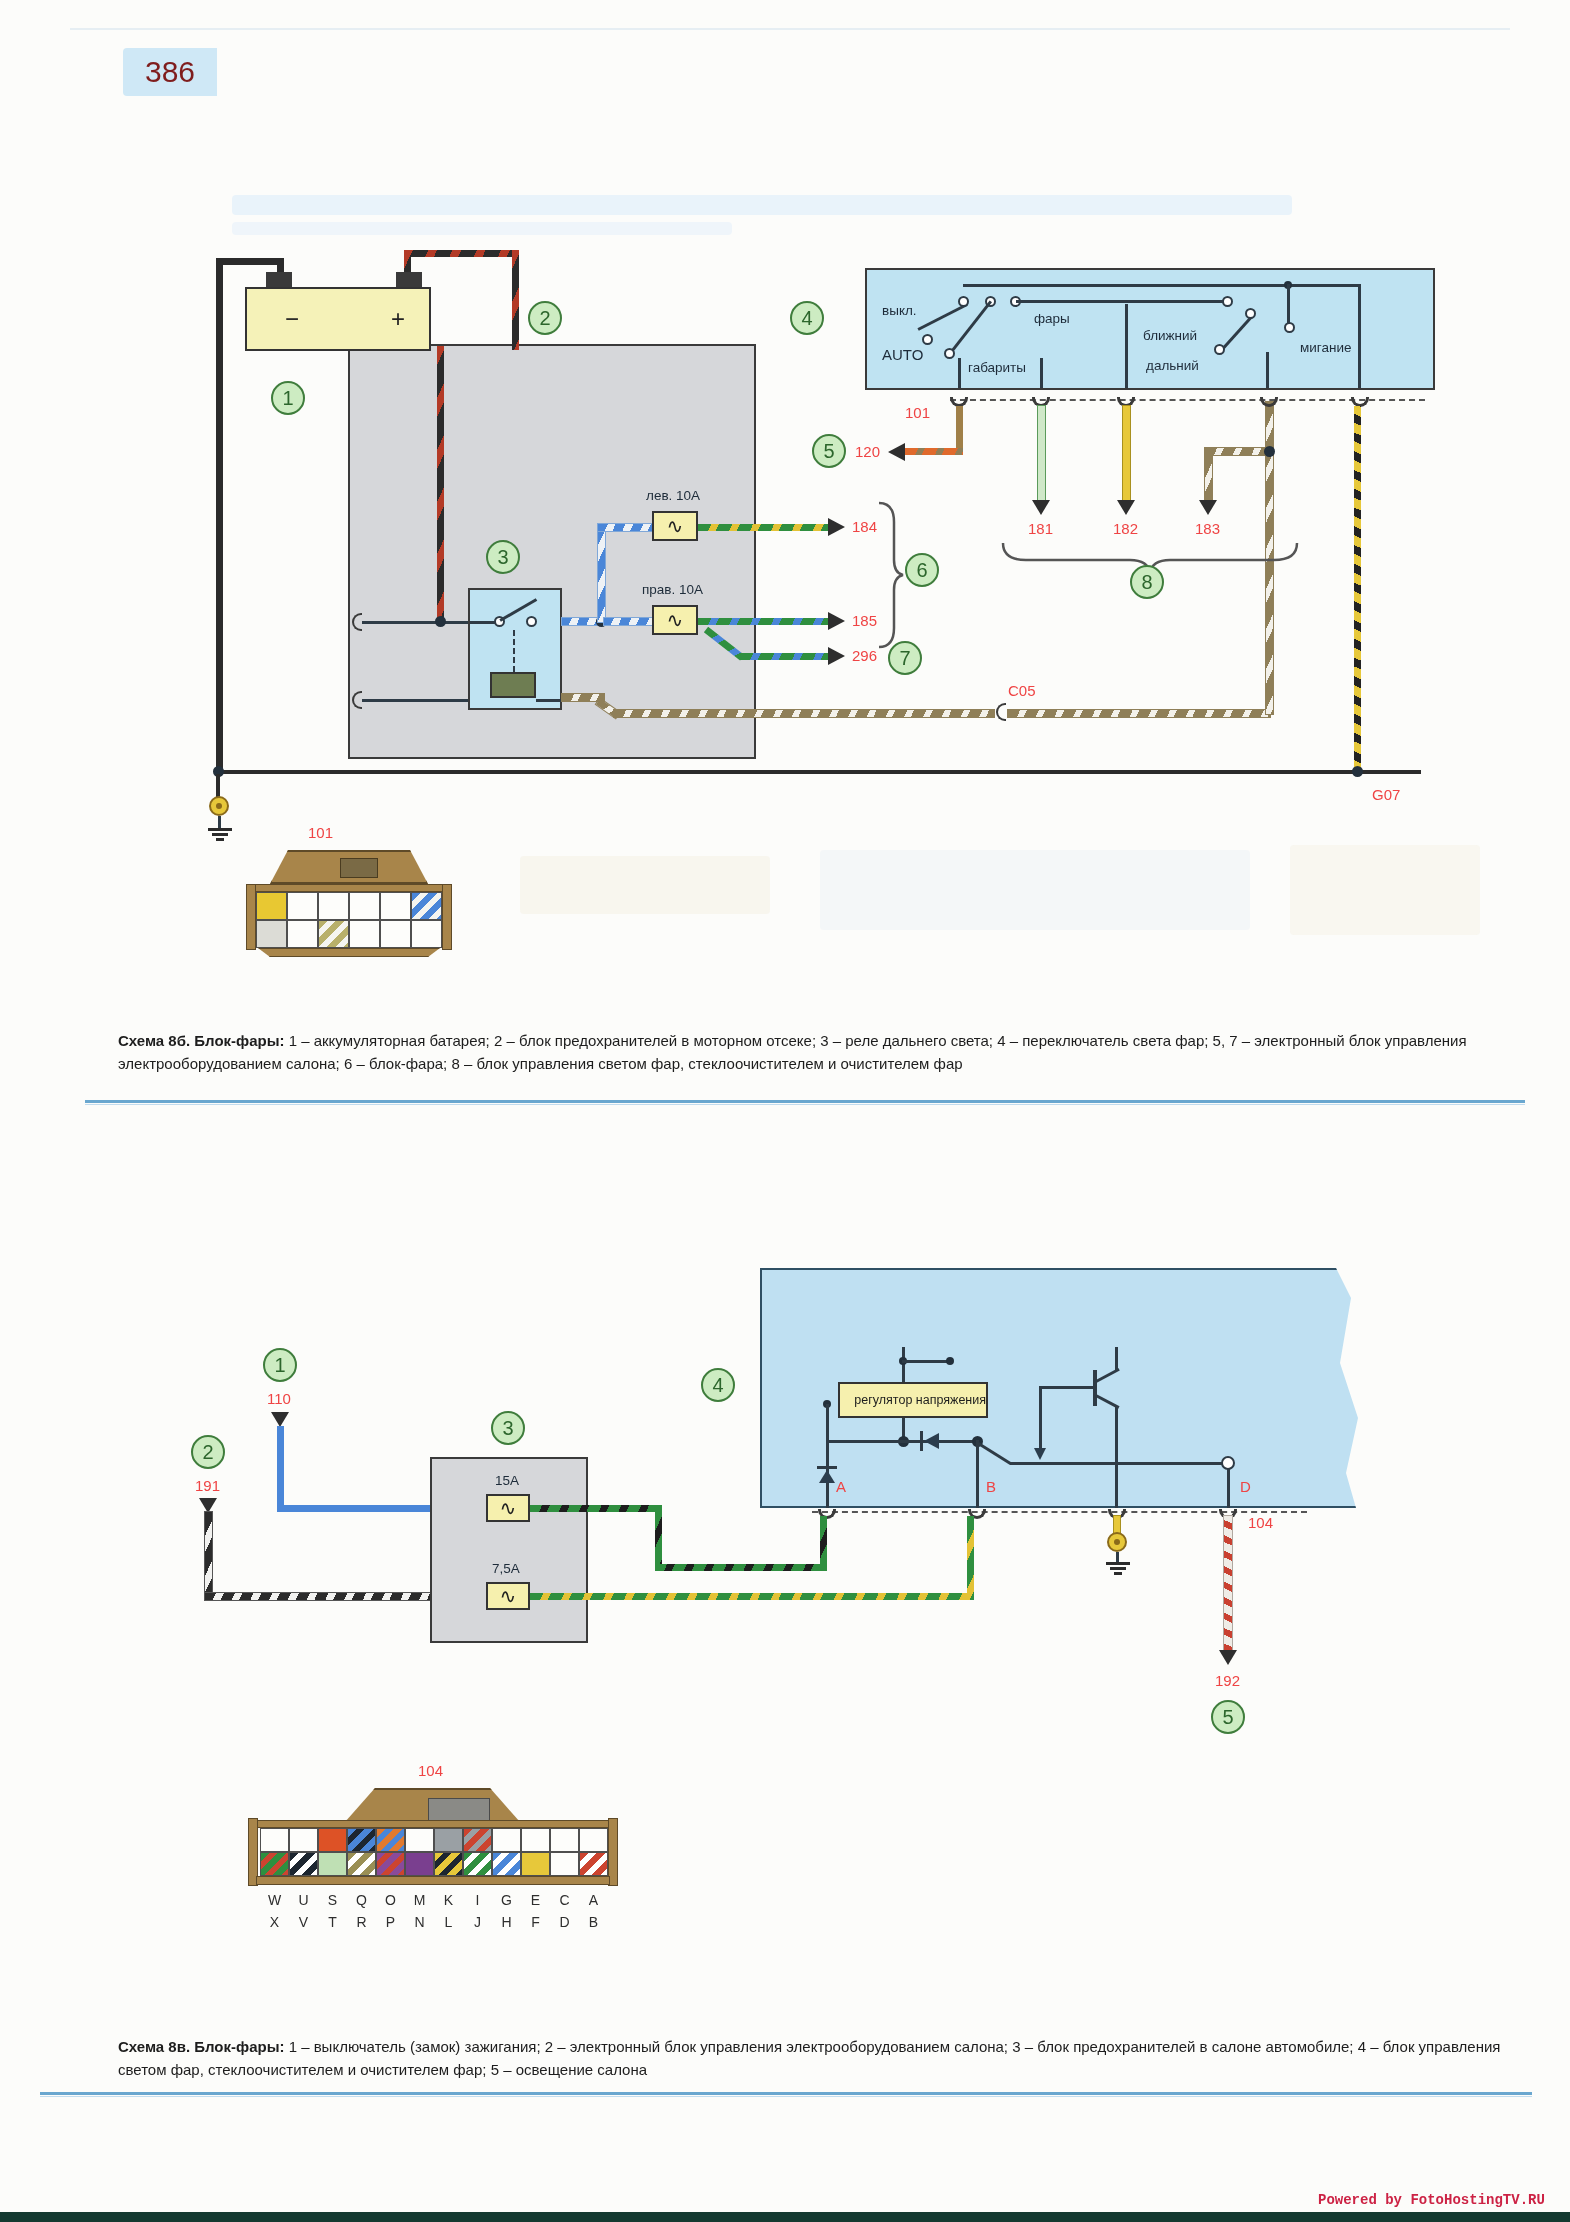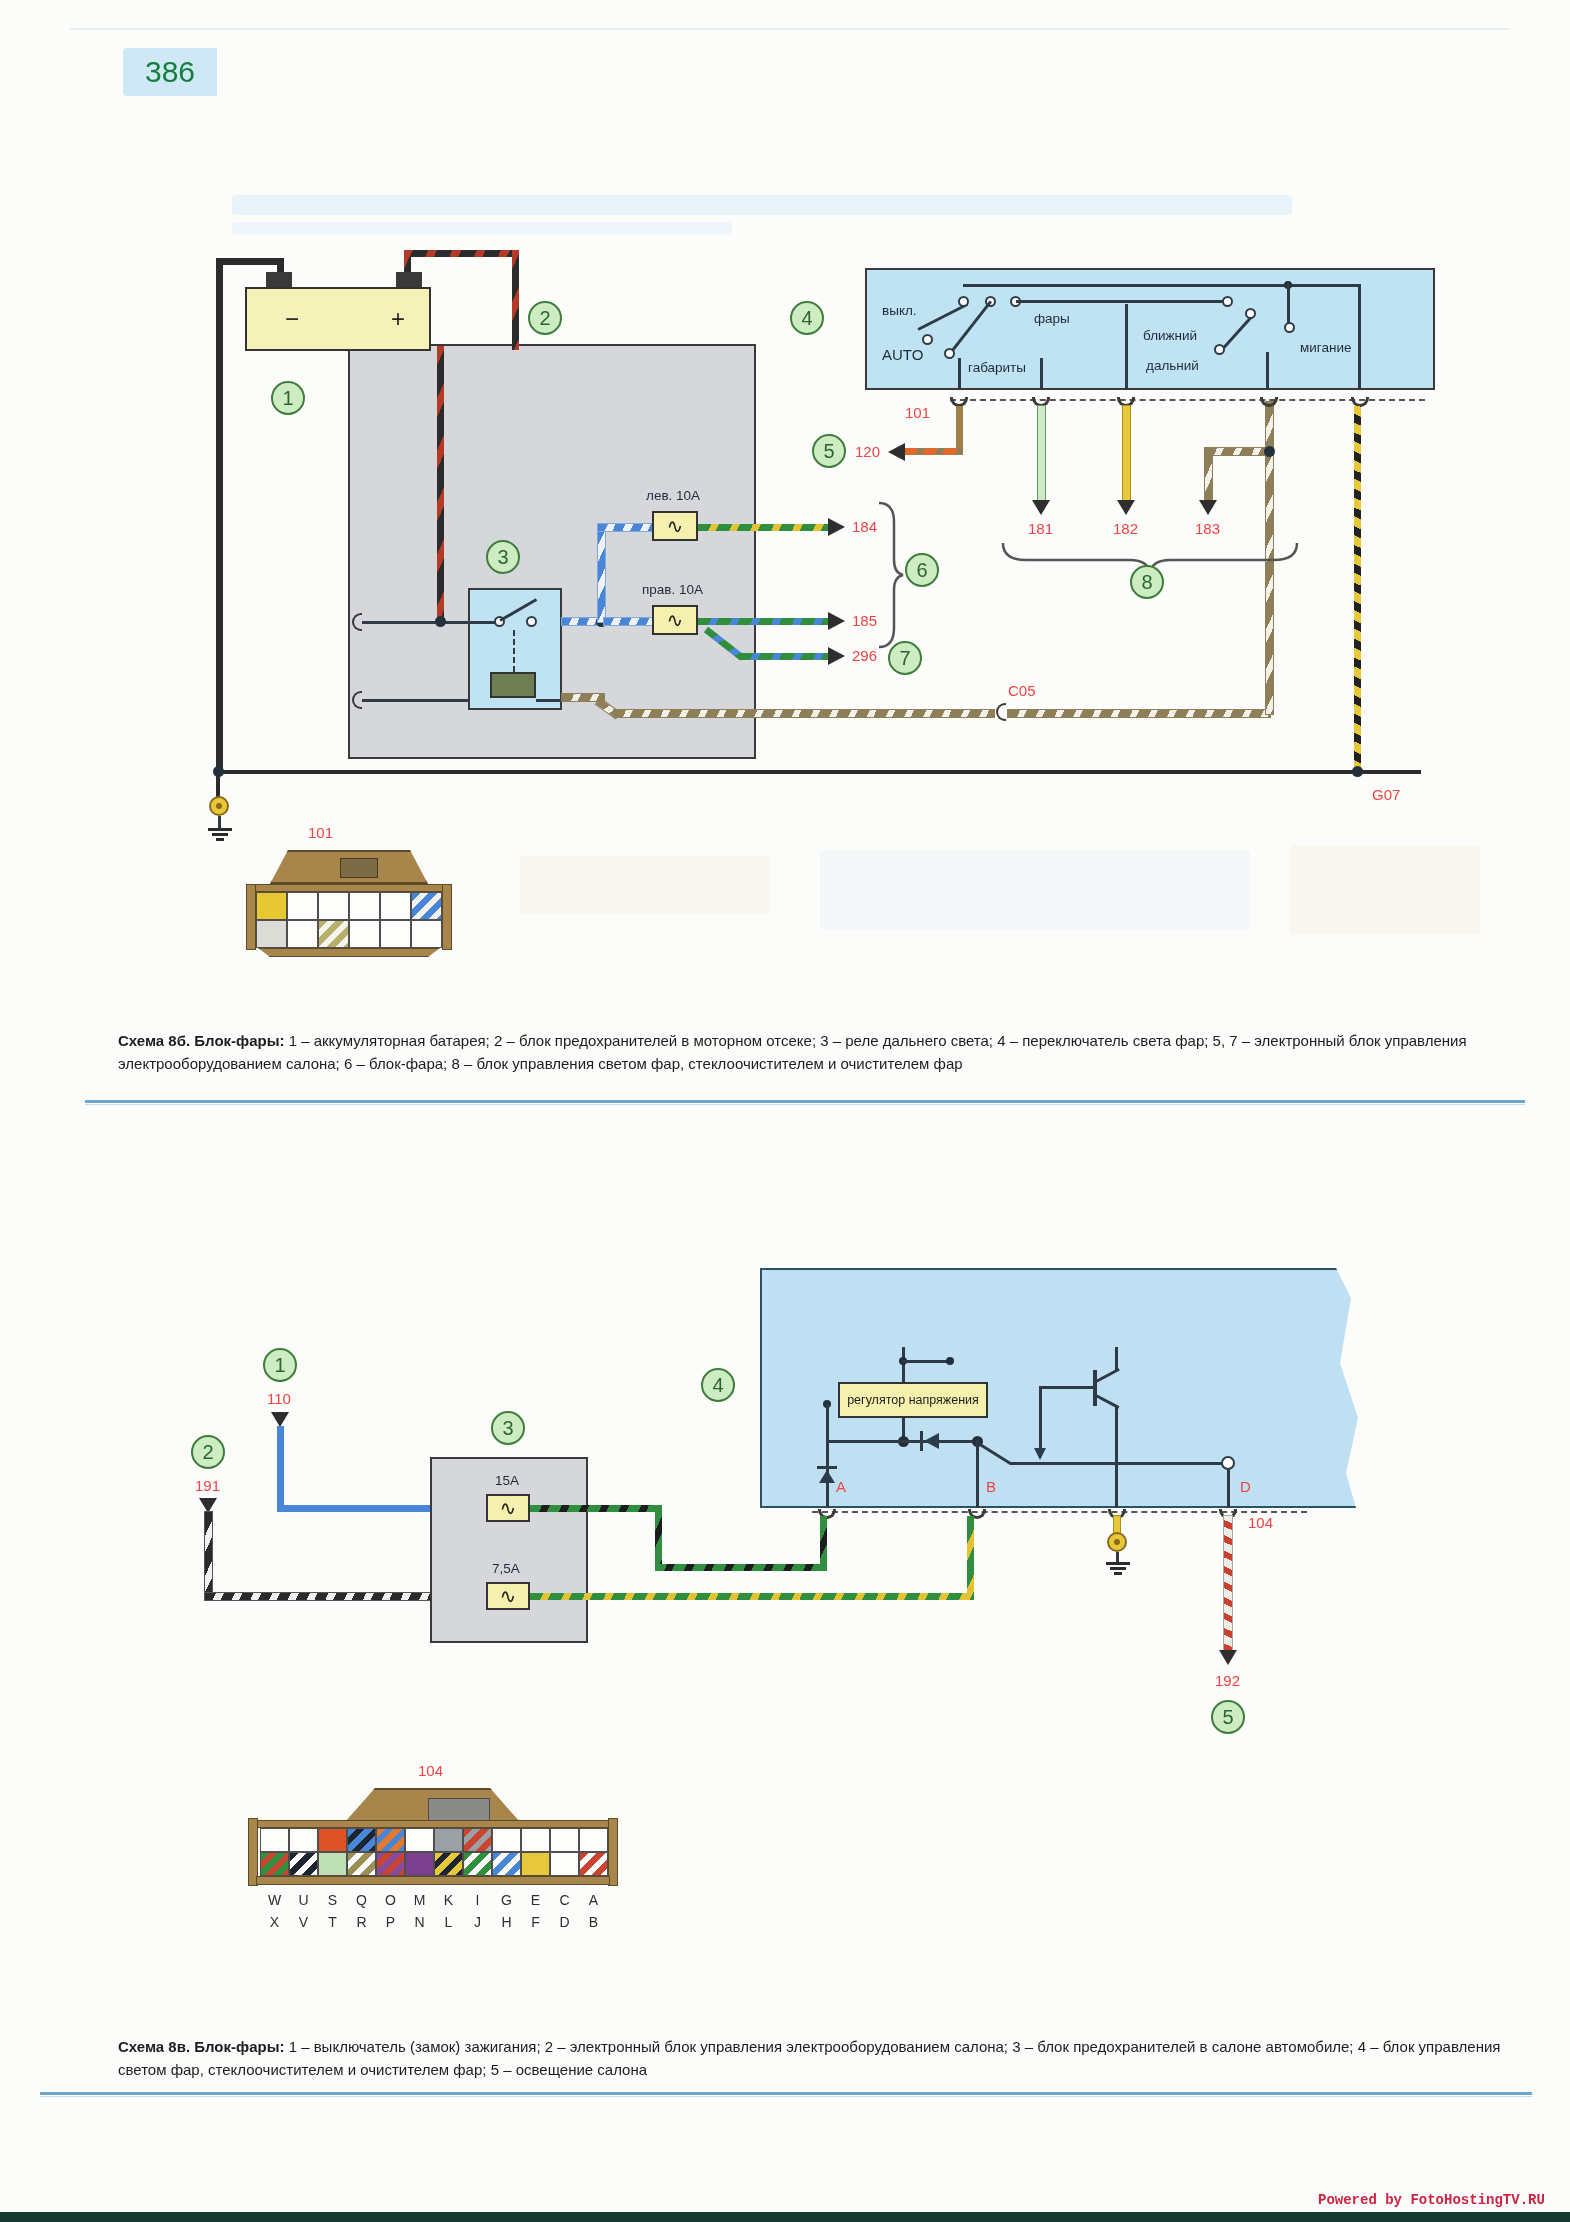--- a/index.html
+++ b/index.html
@@ -55,21 +55,21 @@
   .ring i{position:absolute;left:5px;top:5px;width:6px;height:6px;border-radius:50%;background:#8a6a1a}
 </style>
 </head>
 <body>
 
 <div id="page">
 
   <div class="abs" style="left:70px;top:28px;width:1440px;height:2px;background:#e6eef3"></div>
 
   <div class="abs" style="left:123px;top:48px;width:94px;height:48px;background:#cfe8f6;border-radius:4px 0 0 4px;display:flex;align-items:center;justify-content:center">
-    <span style="font-size:30px;color:#15803d">386</span>
+    <span style="font-size:30px;color:#7f1d1d">386</span>
   </div>
 
   <div class="ghost" style="left:232px;top:195px;width:1060px;height:20px;background:#e9f3fa"></div>
   <div class="ghost" style="left:232px;top:222px;width:500px;height:13px;background:#eff5fa"></div>
   <div class="ghost" style="left:520px;top:856px;width:250px;height:58px;background:#f4f0e4;opacity:.55"></div>
   <div class="ghost" style="left:820px;top:850px;width:430px;height:80px;background:#eef3f7;opacity:.6"></div>
   <div class="ghost" style="left:1290px;top:845px;width:190px;height:90px;background:#f6f2e6;opacity:.5"></div>
 
   <div class="box" style="left:348px;top:344px;width:408px;height:415px;background:#d6d7da"></div>
   <div class="callout" style="left:528px;top:301px">
@@ -254,21 +254,21 @@
     </div>
   <div class="abs" style="left:258px;top:948px;width:182px;height:9px;background:#a8854a;border:1px solid #5e4a28;clip-path:polygon(0 0,182px 0,170px 9px,12px 9px)"></div>
 
   <p class="caption" style="left:118px;top:1030px;width:1365px"><b>Схема 8б. Блок-фары:</b><span> 1 – аккумуляторная батарея; 2 – блок предохранителей в моторном отсеке; 3 – реле дальнего света; 4 – переключатель света фар; 5, 7 – электронный блок управления электрооборудованием салона; 6 – блок-фара; 8 – блок управления светом фар, стеклоочистителем и очистителем фар</span></p>
   <div class="rule" style="left:85px;top:1100px;width:1440px"></div>
 
   <div class="box" style="left:760px;top:1268px;width:600px;height:240px;background:#bfe0f2;border-color:#2f4f63;clip-path:polygon(0 0,576px 0,591px 30px,580px 95px,598px 150px,586px 205px,596px 240px,0 240px)"></div>
   <div class="callout" style="left:701px;top:1368px">
       <span>4</span>
     </div>
-  <div class="abs" style="left:838px;top:1382px;width:150px;height:36px;background:#f6f0ae;border:2px solid #333;display:flex;align-items:center;justify-content:center">
+  <div class="abs" style="left:838px;top:1382px;width:150px;height:36px;background:#f6f0ae;border:2px solid #333;display:flex;align-items:center;justify-content:flex-end">
     <span style="font-size:12.5px;color:#1d1d1d">регулятор напряжения</span>
   </div>
 
   <div class="line" style="left:902px;top:1347px;width:2.5px;height:35px"></div>
   <div class="sdot" style="left:899px;top:1357px"></div>
   <div class="line" style="left:902px;top:1360px;width:50px;height:2.5px"></div>
   <div class="sdot" style="left:946px;top:1357px"></div>
   <div class="line" style="left:902px;top:1418px;width:2.5px;height:24px"></div>
   <div class="dot" style="left:898px;top:1436px"></div>
   <div class="line" style="left:827px;top:1440px;width:150px;height:2.5px"></div>

